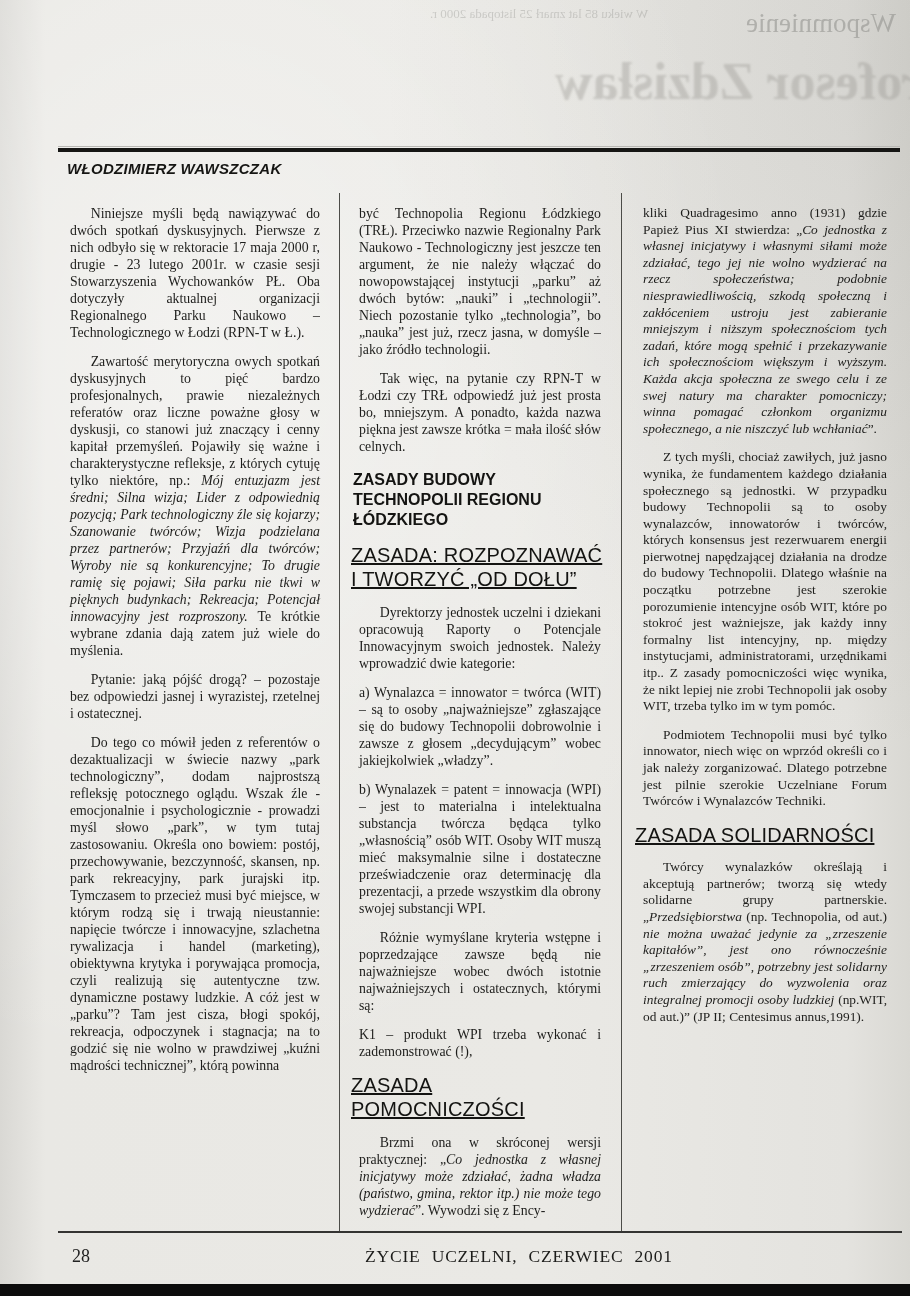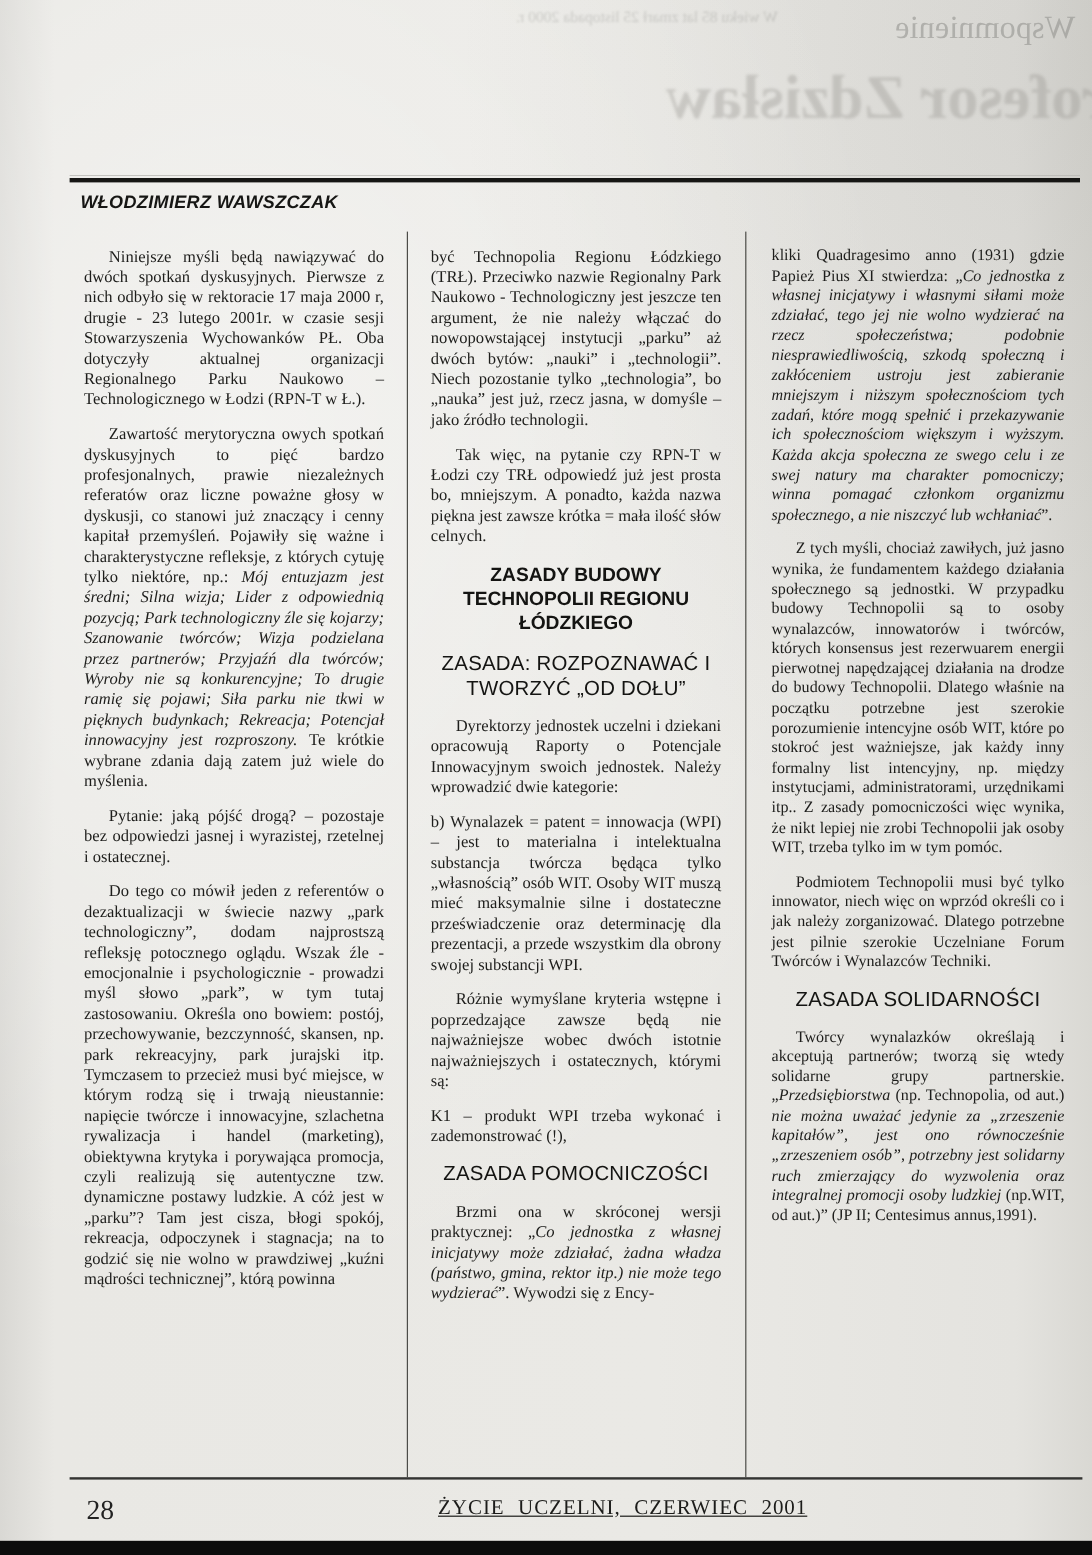--- a/index.html
+++ b/index.html
@@ -28,27 +28,27 @@
   .col{overflow:hidden;text-align:justify;font-size:13.8px;line-height:17px;}
   .col1{width:274px;}
   .col2{width:266px;}
   .col3{width:268px;font-size:13.4px;line-height:16.6px;}
   .vrule{width:1px;background:#4c4c48;}
   .sp-a{width:7px;} .sp-b{width:7px;} .sp-c{width:8px;} .sp-d{width:9px;}
 
   .para{margin:12px;}
   .para.indent{text-indent:1.5em;}
   .it{font-style:italic;}
-  .heading{font-family:"Liberation Sans",sans-serif;text-align:center;color:#141412;}
+  .heading{font-family:"Liberation Sans",sans-serif;text-align:left;color:#141412;}
   .h1{font-weight:bold;font-size:16px;line-height:1.25;margin:15px 6px 11px;}
-  .h2{font-weight:normal;font-size:17px;line-height:1.22;margin:13px 4px 3px;letter-spacing:.2px;}
+  .h2{font-weight:normal;font-size:20px;line-height:1.22;margin:13px 4px 3px;letter-spacing:.2px;text-decoration:underline;}
 
   .footer-rule{position:absolute;left:58px;top:1231px;width:844px;height:2px;background:#343432;}
-  .page-number{position:absolute;left:72px;top:1246px;font-size:23px;color:#222;}
-  .journal-line{position:absolute;left:365px;top:1246px;font-size:17.5px;letter-spacing:.8px;word-spacing:6px;color:#1c1c1a;text-decoration:underline;}
+  .page-number{position:absolute;left:72px;top:1246px;font-size:18px;color:#222;}
+  .journal-line{position:absolute;left:365px;top:1246px;font-size:17.5px;letter-spacing:.8px;word-spacing:6px;color:#1c1c1a;}
   .bottom-band{position:absolute;left:0;top:1284px;width:910px;height:12px;background:#0c0c0c;}
 </style>
 </head>
 <body>
 
 <div class="page">
 
   <div class="ghost ghost-topline">W wieku 85 lat zmarł 25 listopada 2000 r.</div>
   <div class="ghost ghost-small">Wspomnienie</div>
   <div class="ghost ghost-large">Profesor Zdzisław</div>
@@ -67,20 +67,21 @@
       </div>
     <div class="sp-a"></div>
     <div class="vrule"></div>
     <div class="sp-b"></div>
     <div class="col col2">
         <p class="para"><span>być Technopolia Regionu Łódzkiego (TRŁ). Przeciwko nazwie Regionalny Park Naukowo - Technologiczny jest jeszcze ten argument, że nie należy włączać do nowopowstającej instytucji „parku” aż dwóch bytów: „nauki” i „technologii”. Niech pozostanie tylko „technologia”, bo „nauka” jest już, rzecz jasna, w domyśle – jako źródło technologii.</span></p>
         <p class="para indent"><span>Tak więc, na pytanie czy RPN-T w Łodzi czy TRŁ odpowiedź już jest prosta bo, mniejszym. A ponadto, każda nazwa piękna jest zawsze krótka = mała ilość słów celnych.</span></p>
         <div class="heading h1">ZASADY BUDOWY TECHNOPOLII REGIONU ŁÓDZKIEGO</div>
         <div class="heading h2">ZASADA: ROZPOZNAWAĆ I TWORZYĆ „OD DOŁU”</div>
         <p class="para indent"><span>Dyrektorzy jednostek uczelni i dziekani opracowują Raporty o Potencjale Innowacyjnym swoich jednostek. Należy wprowadzić dwie kategorie:</span></p>
+        <p class="para"><span>a) Wynalazca = innowator = twórca (WIT) – są to osoby „najważniejsze” zgłaszające się do budowy Technopolii dobrowolnie i zawsze z głosem „decydującym” wobec jakiejkolwiek „władzy”.</span></p>
         <p class="para"><span>b) Wynalazek = patent = innowacja (WPI) – jest to materialna i intelektualna substancja twórcza będąca tylko „własnością” osób WIT. Osoby WIT muszą mieć maksymalnie silne i dostateczne przeświadczenie oraz determinację dla prezentacji, a przede wszystkim dla obrony swojej substancji WPI.</span></p>
         <p class="para indent"><span>Różnie wymyślane kryteria wstępne i poprzedzające zawsze będą nie najważniejsze wobec dwóch istotnie najważniejszych i ostatecznych, którymi są:</span></p>
         <p class="para"><span>K1 – produkt WPI trzeba wykonać i zademonstrować (!),</span></p>
         <div class="heading h2">ZASADA POMOCNICZOŚCI</div>
         <p class="para indent"><span>Brzmi ona w skróconej wersji praktycznej: „</span><span class="it">Co jednostka z własnej inicjatywy może zdziałać, żadna władza (państwo, gmina, rektor itp.) nie może tego wydzierać</span><span>”. Wywodzi się z Ency-</span></p>
       </div>
     <div class="sp-c"></div>
     <div class="vrule"></div>
     <div class="sp-d"></div>
     <div class="col col3">

